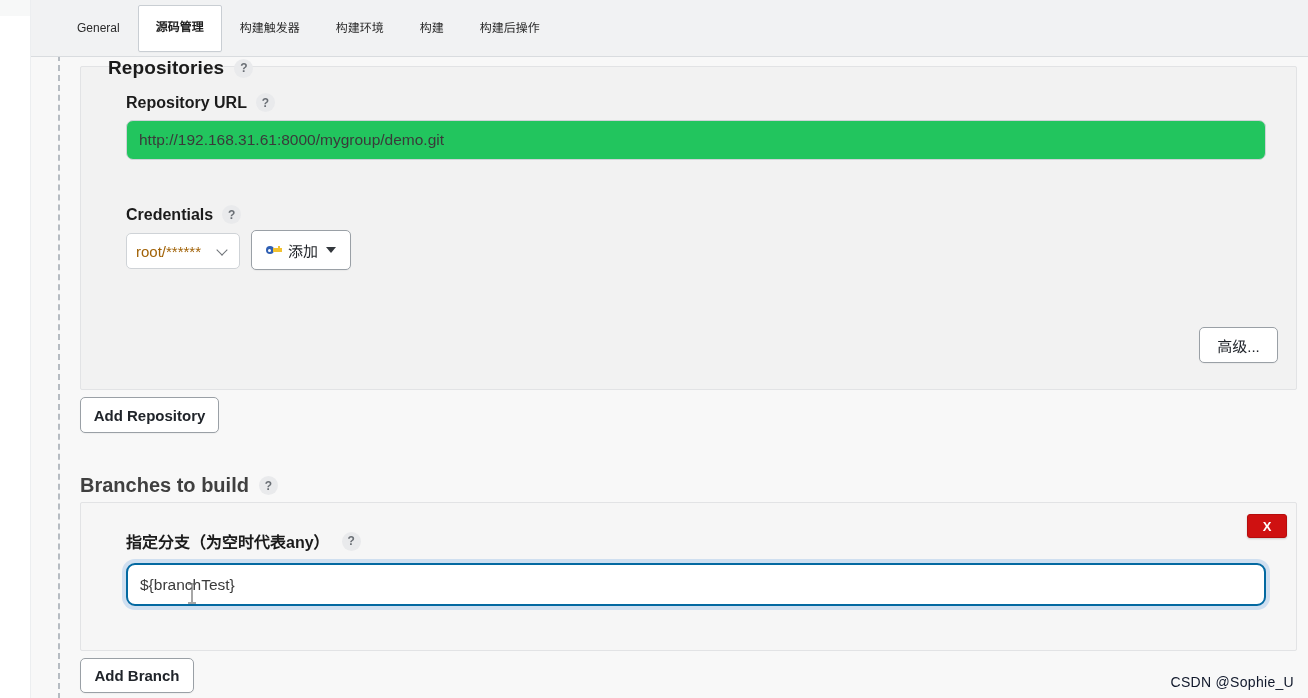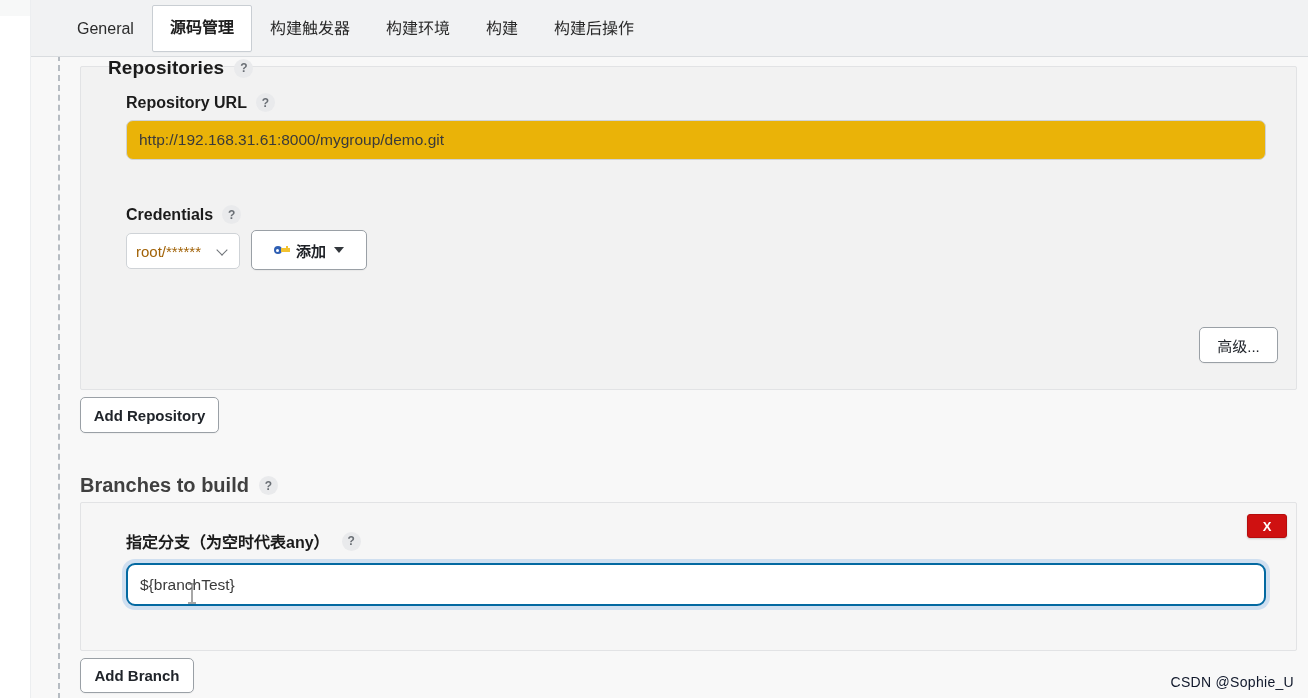--- a/index.html
+++ b/index.html
@@ -79,21 +79,21 @@
     left: 0; top: 0;
     height: 56px;
     display: flex;
     align-items: flex-start;
     padding-left: 28px;
   }
   .tab {
     position: relative;
     margin-top: 8px;
     padding: 9px 17px 10px 17px;
-    font-size: 16px;
+    font-size: 12px;
     color: #2b2b2b;
     white-space: nowrap;
     border: 1px solid transparent;
     border-radius: 6px;
     cursor: pointer;
     line-height: 21px;
   }
   .tab.active {
     background: #ffffff;
     border: 1px solid #c9ced3;
@@ -158,21 +158,21 @@
     display: flex;
     align-items: center;
     gap: 9px;
   }
 
   .repo-url-label { position: absolute; left: 45px; top: 26px; }
 
   .text-input {
     position: absolute;
     box-sizing: border-box;
-    background: #eab308;
+    background: #22c55e;
     border: 1px solid #cfd3d7;
     border-radius: 7px;
     font-size: 15.5px;
     color: #3a3a3a;
     padding: 0 12px;
     outline: none;
     font-family: "Liberation Sans", "DejaVu Sans", sans-serif;
   }
   .repo-url-input {
     left: 45px;
@@ -230,23 +230,23 @@
     gap: 6px;
     cursor: pointer;
     font-family: "Liberation Sans", "DejaVu Sans", sans-serif;
     box-shadow: 0 1px 1px rgba(0,0,0,0.04);
   }
 
   .btn-add-cred {
     position: absolute;
     left: 170px;
     top: 163px;
-    width: 116px;
+    width: 100px;
     height: 40px;
-    font-weight: 700;
+    font-weight: 400;
     font-size: 15px;
     color: #1e2126;
     padding: 0 8px;
   }
   .key-icon {
     display: inline-block;
     width: 16px; height: 10px;
     position: relative;
     flex: none;
   }

